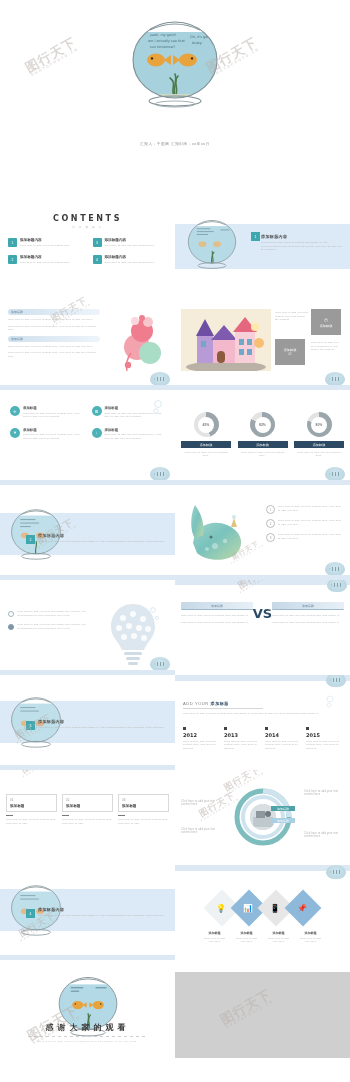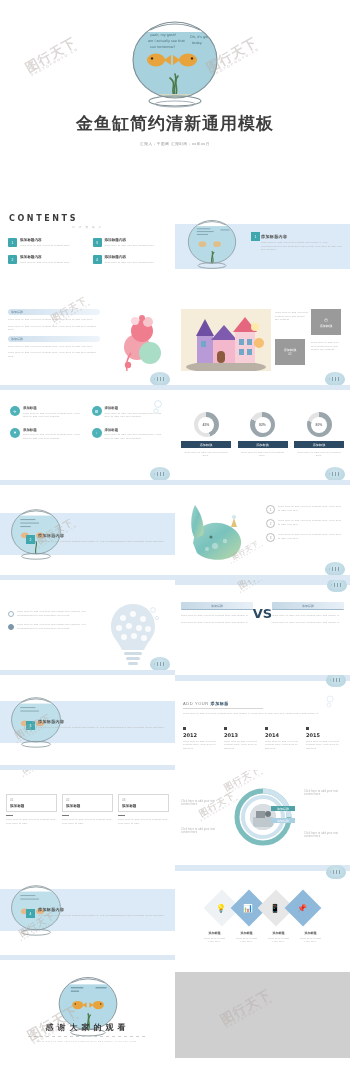--- a/index.html
+++ b/index.html
@@ -48,24 +48,23 @@
     content:"";position:absolute;left:50%;top:52%;transform:translate(-50%,-50%);
     width:11px;height:4px;border-radius:2px;
     background:repeating-linear-gradient(90deg,#6d8e9b 0 1px,transparent 1px 3px);
     opacity:.8;
   }
   .tiny{font-size:2.5px;line-height:3.6px;color:#b3b3b3;letter-spacing:.15px;}
   .cjk-t{font-size:4px;color:#4b4b4b;font-weight:700;letter-spacing:.4px;}
 
   
   .contents-title{
-    position:absolute;top:14px;left:0;right:0;
+    position:absolute;top:14px;left:0;right:0;text-align:center;
     font-size:8px;font-weight:700;letter-spacing:2.6px;color:#3b3b3b;
     font-family:"DejaVu Sans",sans-serif;
-    margin-left:9px;
   }
   .contents-sub{
     position:absolute;top:25px;left:0;right:0;text-align:center;
     font-size:2.6px;letter-spacing:1.6px;color:#b9b9b9;
   }
   .toc{position:absolute;top:38px;left:8px;right:8px;display:grid;grid-template-columns:1fr 1fr;gap:8px 10px;}
   .toc-item{display:flex;gap:3px;align-items:flex-start;}
   .toc-num{
     width:9px;height:9px;flex:0 0 9px;background:#3fa8ae;color:#fff;
     font-size:3.4px;display:flex;align-items:center;justify-content:center;border-radius:1px;
@@ -235,21 +234,20 @@
             <path d="M55 84 C49 76 58 70 50 64"></path>
           </g>
           <rect x="10" y="80" width="92" height="8" fill="#cfd9c6"></rect>
         </g>
         <ellipse cx="55" cy="46" rx="42" ry="38" fill="none" stroke="#7f8f95" stroke-width="1.1"></ellipse>
         <path d="M30 16 Q55 4 80 16" fill="none" stroke="#7f8f95" stroke-width="1.1"></path>
         <ellipse cx="55" cy="87" rx="26" ry="5" fill="none" stroke="#7f8f95" stroke-width="1.1"></ellipse>
         <ellipse cx="55" cy="90" rx="20" ry="3" fill="none" stroke="#9aa6ab" stroke-width=".9"></ellipse>
       </svg>
     </div>
-    <div class="hero-title">金鱼缸简约清新通用模板</div>
     <div class="hero-sub">汇报人：千图网    汇报时间：xx年xx月</div>
     <div class="wm" style="left:24px;top:48px;">
       <div class="l1">图行天下</div>
         <div class="l2">PHOTOPHOTO.CN</div>
     </div>
     <div class="wm" style="left:205px;top:48px;">
       <div class="l1">图行天下</div>
         <div class="l2">PHOTOPHOTO.CN</div>
     </div>
   </div>

